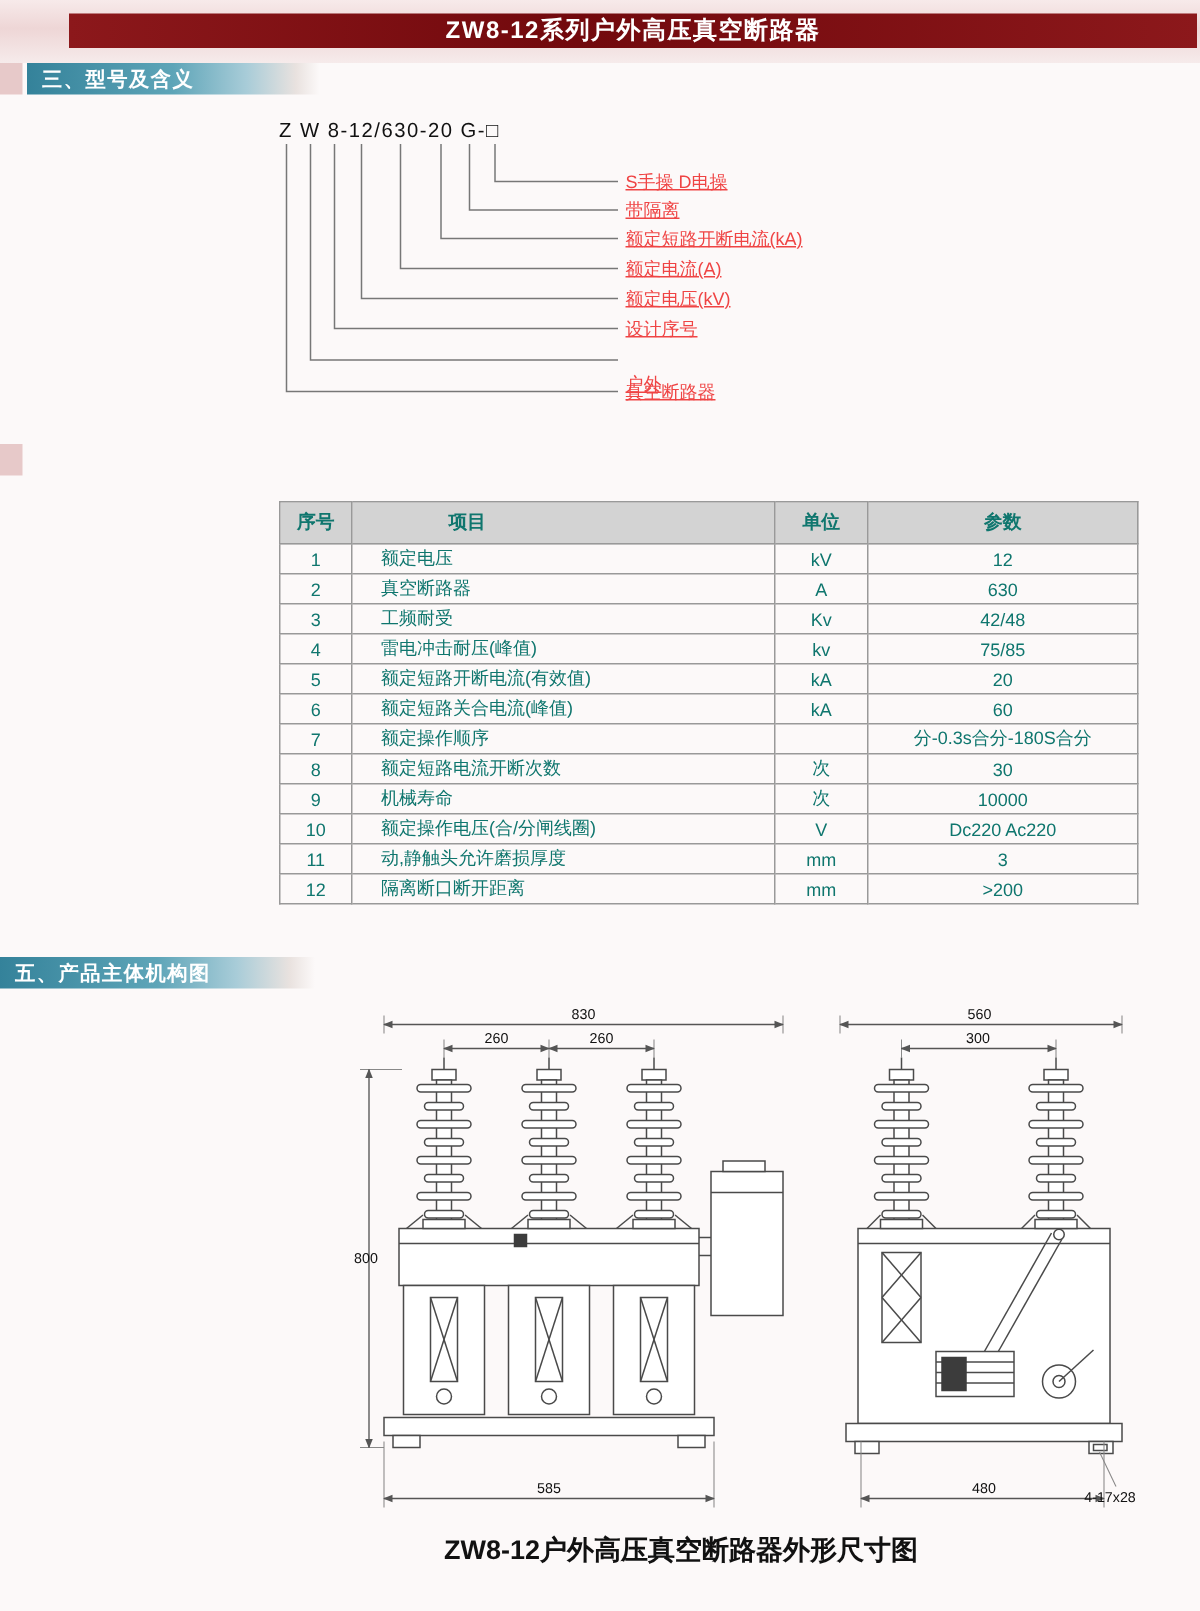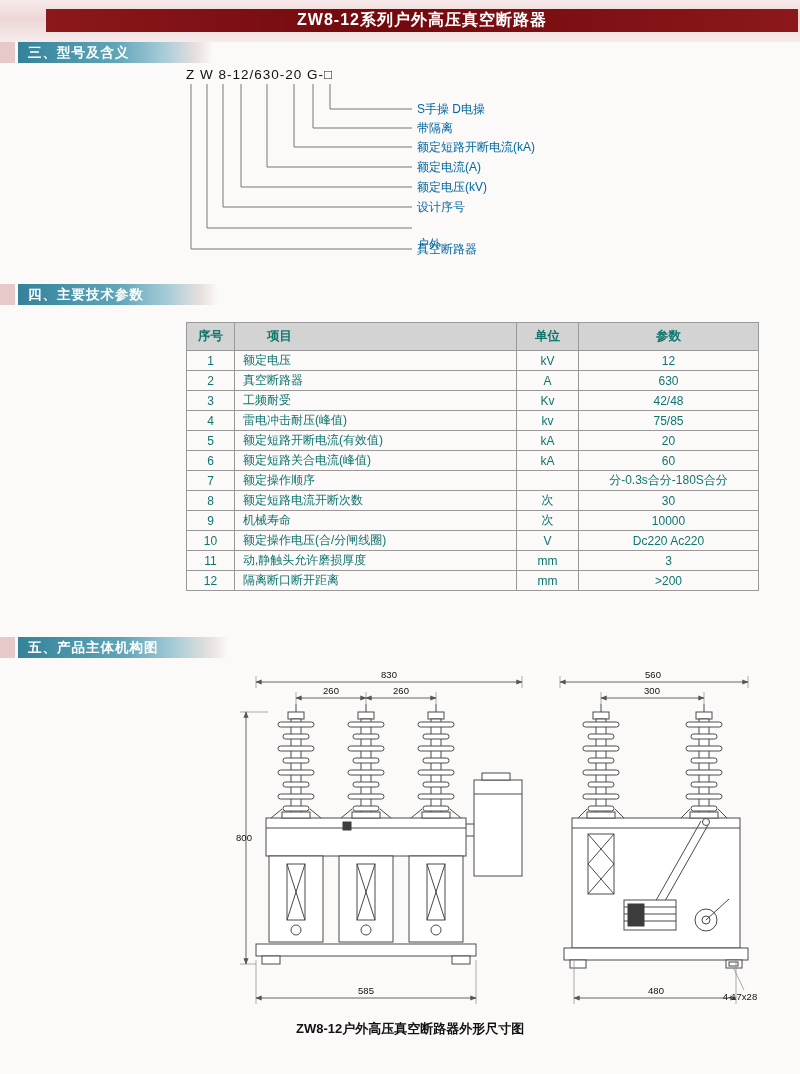--- a/index.html
+++ b/index.html
@@ -10,56 +10,56 @@
   }
   
   .top-strip { height:42px; background:linear-gradient(180deg,#f7eaea 0%,#eed6d6 45%,#f6ebeb 100%); padding-top:9px;padding-left:44px; }
   .title-bar {
     height:23px; margin:0 2px; color:#fff; font-size:16px; font-weight:bold; letter-spacing:1px;
     background:linear-gradient(90deg,#8c181b 0%,#72090d 45%,#8c181b 100%);
     display:flex; align-items:center; justify-content:center;
   }
   
   .sec-header { display:flex; align-items:stretch; height:21px; }
-  .mt1 { } .mt2 { margin-top:21px; } .mt3 { margin-top:46px; }
+  .mt1 { } .mt2 { margin-top:21px; } .mt3 { margin-top:35px;flex-direction:column; }
   .sec-sq { width:15px; background:#e7c9c9; margin-right:3px; }
   .sec-bar {
     color:#fff; font-weight:bold; font-size:13.5px; line-height:21px; letter-spacing:1px;
     padding-left:10px; white-space:nowrap;
     background:linear-gradient(90deg,#34829a 0%,#5ea5b8 50%,#a8ccd8 75%,#e9e2df 92%,rgba(255,255,255,0) 100%);
   }
   .w1 { width:195px; } .w2 { width:200px; } .w3 { width:210px; }
   
-  .model-diagram { position:relative; margin:4px 0 0 186px; width:580px; height:196px; }
+  .model-diagram { position:relative; margin:16px 0 0 186px; width:580px; height:196px; }
   .model-code { font-size:13.5px; letter-spacing:1px; color:#111; position:relative; z-index:2; }
   .model-lines { position:absolute; top:0; left:0; z-index:1; }
   .model-lines path { fill:none; stroke:#777; stroke-width:1; }
-  .model-label { position:absolute; left:231px; font-size:12px; line-height:16px; color:#0369a1; white-space:nowrap; }
+  .model-label { position:absolute; left:231px; font-size:12px; line-height:16px; color:#ef4444; white-space:nowrap;text-decoration:underline; }
   
   table.params { border-collapse:collapse; margin:17px 0 0 186px; font-size:12px; color:#0f766e; }
   .params th, .params td { border:1px solid #999; }
   .params th { background:#d3d3d3; font-weight:bold; height:28px; font-size:12.5px; }
   .params td { height:20px; }
   .params .c0 { width:48px; text-align:center; }
-  .params .c1 { width:282px; text-align:left; padding-left:8px; }
+  .params .c1 { width:282px; text-align:left; padding-left:19px; }
   .params .c2 { width:62px; text-align:center; }
   .params .c3 { width:180px; text-align:center; }
-  .params th.c1 { text-align:left; padding-left:32px;font-family:Liberation Serif, serif; }
+  .params th.c1 { text-align:left; padding-left:64px;font-family:Liberation Serif, serif; }
   
   .drawings { display:flex; margin:10px 0 0 226px; align-items:flex-start; }
   svg.drw { display:block; }
   .drw rect, .drw circle { fill:#fff; stroke:#4a4a4a; stroke-width:1; }
   .drw line, .drw path { fill:none; stroke:#4a4a4a; stroke-width:1; }
   .drw .dim { stroke:#555; stroke-width:0.9; }
   .drw .ext { stroke:#888; stroke-width:0.7; }
   .drw .dark { fill:#3c3c3c; stroke:#3c3c3c; }
   .drw .mkp { fill:#555; stroke:none; }
   .drw text { fill:#111; stroke:none; font-size:9.5px; text-anchor:middle; font-family:"Liberation Sans", sans-serif; }
   .defs-holder { position:absolute; width:0; height:0; overflow:hidden; }
-  .caption { margin:4px 0 0 296px; font-size:13px; font-weight:bold; color:#111; }
+  .caption { margin:4px 0 0 296px; font-size:18px; font-weight:bold; color:#111; }
 </style>
 </head>
 <body>
 
 <div class="top-strip">
   <div class="title-bar">ZW8-12系列户外高压真空断路器</div>
 </div>
 
 <div class="sec-header mt1">
   <span class="sec-sq"></span>
@@ -83,21 +83,20 @@
   <div class="model-label" style="top:72px">额定短路开断电流(kA)</div>
   <div class="model-label" style="top:92px">额定电流(A)</div>
   <div class="model-label" style="top:112px">额定电压(kV)</div>
   <div class="model-label" style="top:132px">设计序号</div>
   <div class="model-label" style="top:169px">户外</div>
   <div class="model-label" style="top:174px">真空断路器</div>
 </div>
 
 <div class="sec-header mt2">
   <span class="sec-sq"></span>
-  <span class="sec-bar w2">四、主要技术参数</span>
 </div>
 
 <table class="params">
   <thead>
     <tr>
       <th class="c0">序号</th>
       <th class="c1">项目</th>
       <th class="c2">单位</th>
       <th class="c3">参数</th>
     </tr>

